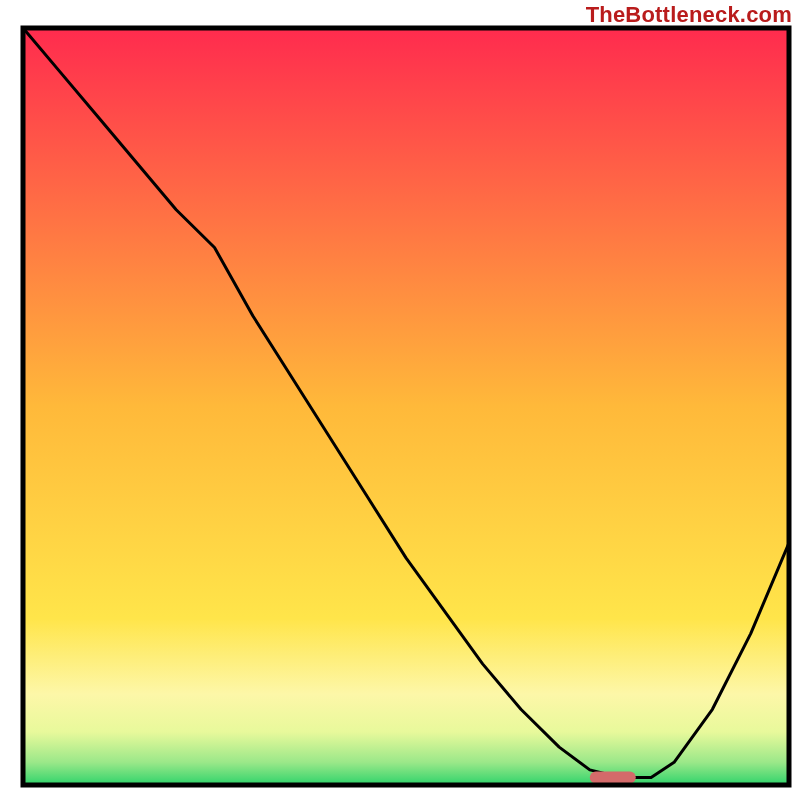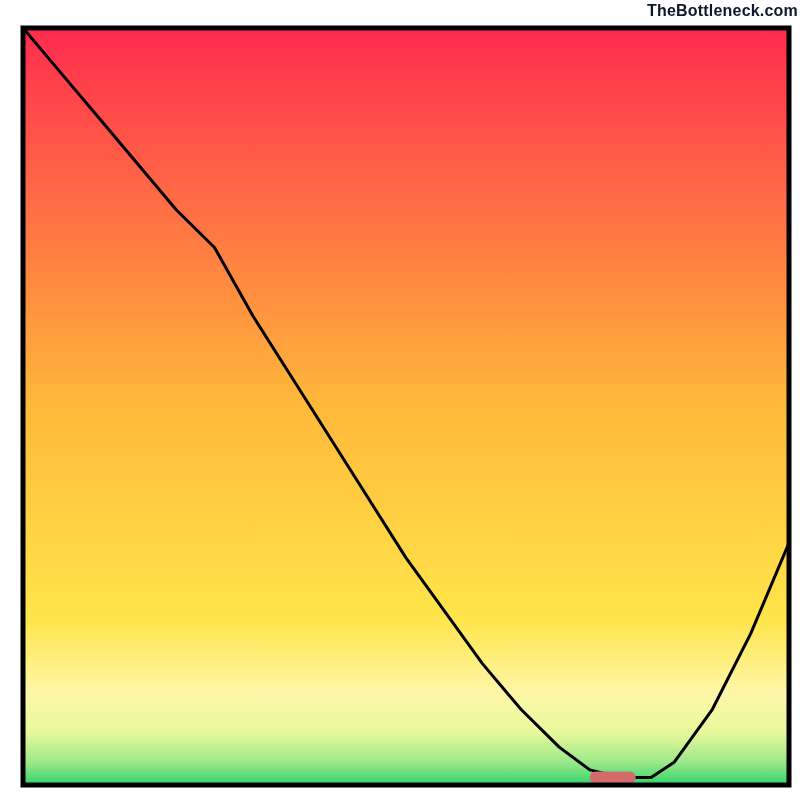--- a/index.html
+++ b/index.html
@@ -12,24 +12,24 @@
     overflow: hidden;
   }
   .container {
     position: relative;
     width: 800px;
     height: 800px;
   }
   .watermark {
     position: absolute;
     top: 2px;
-    right: 2px;
-    font-size: 16px;
+    right: 8px;
+    font-size: 22px;
     font-weight: 600;
-    color: #0f172a;
+    color: #b91c1c;
     letter-spacing: 0.2px;
     z-index: 5;
   }
   svg.chart {
     display: block;
   }
 </style>
 </head>
 <body>
 

